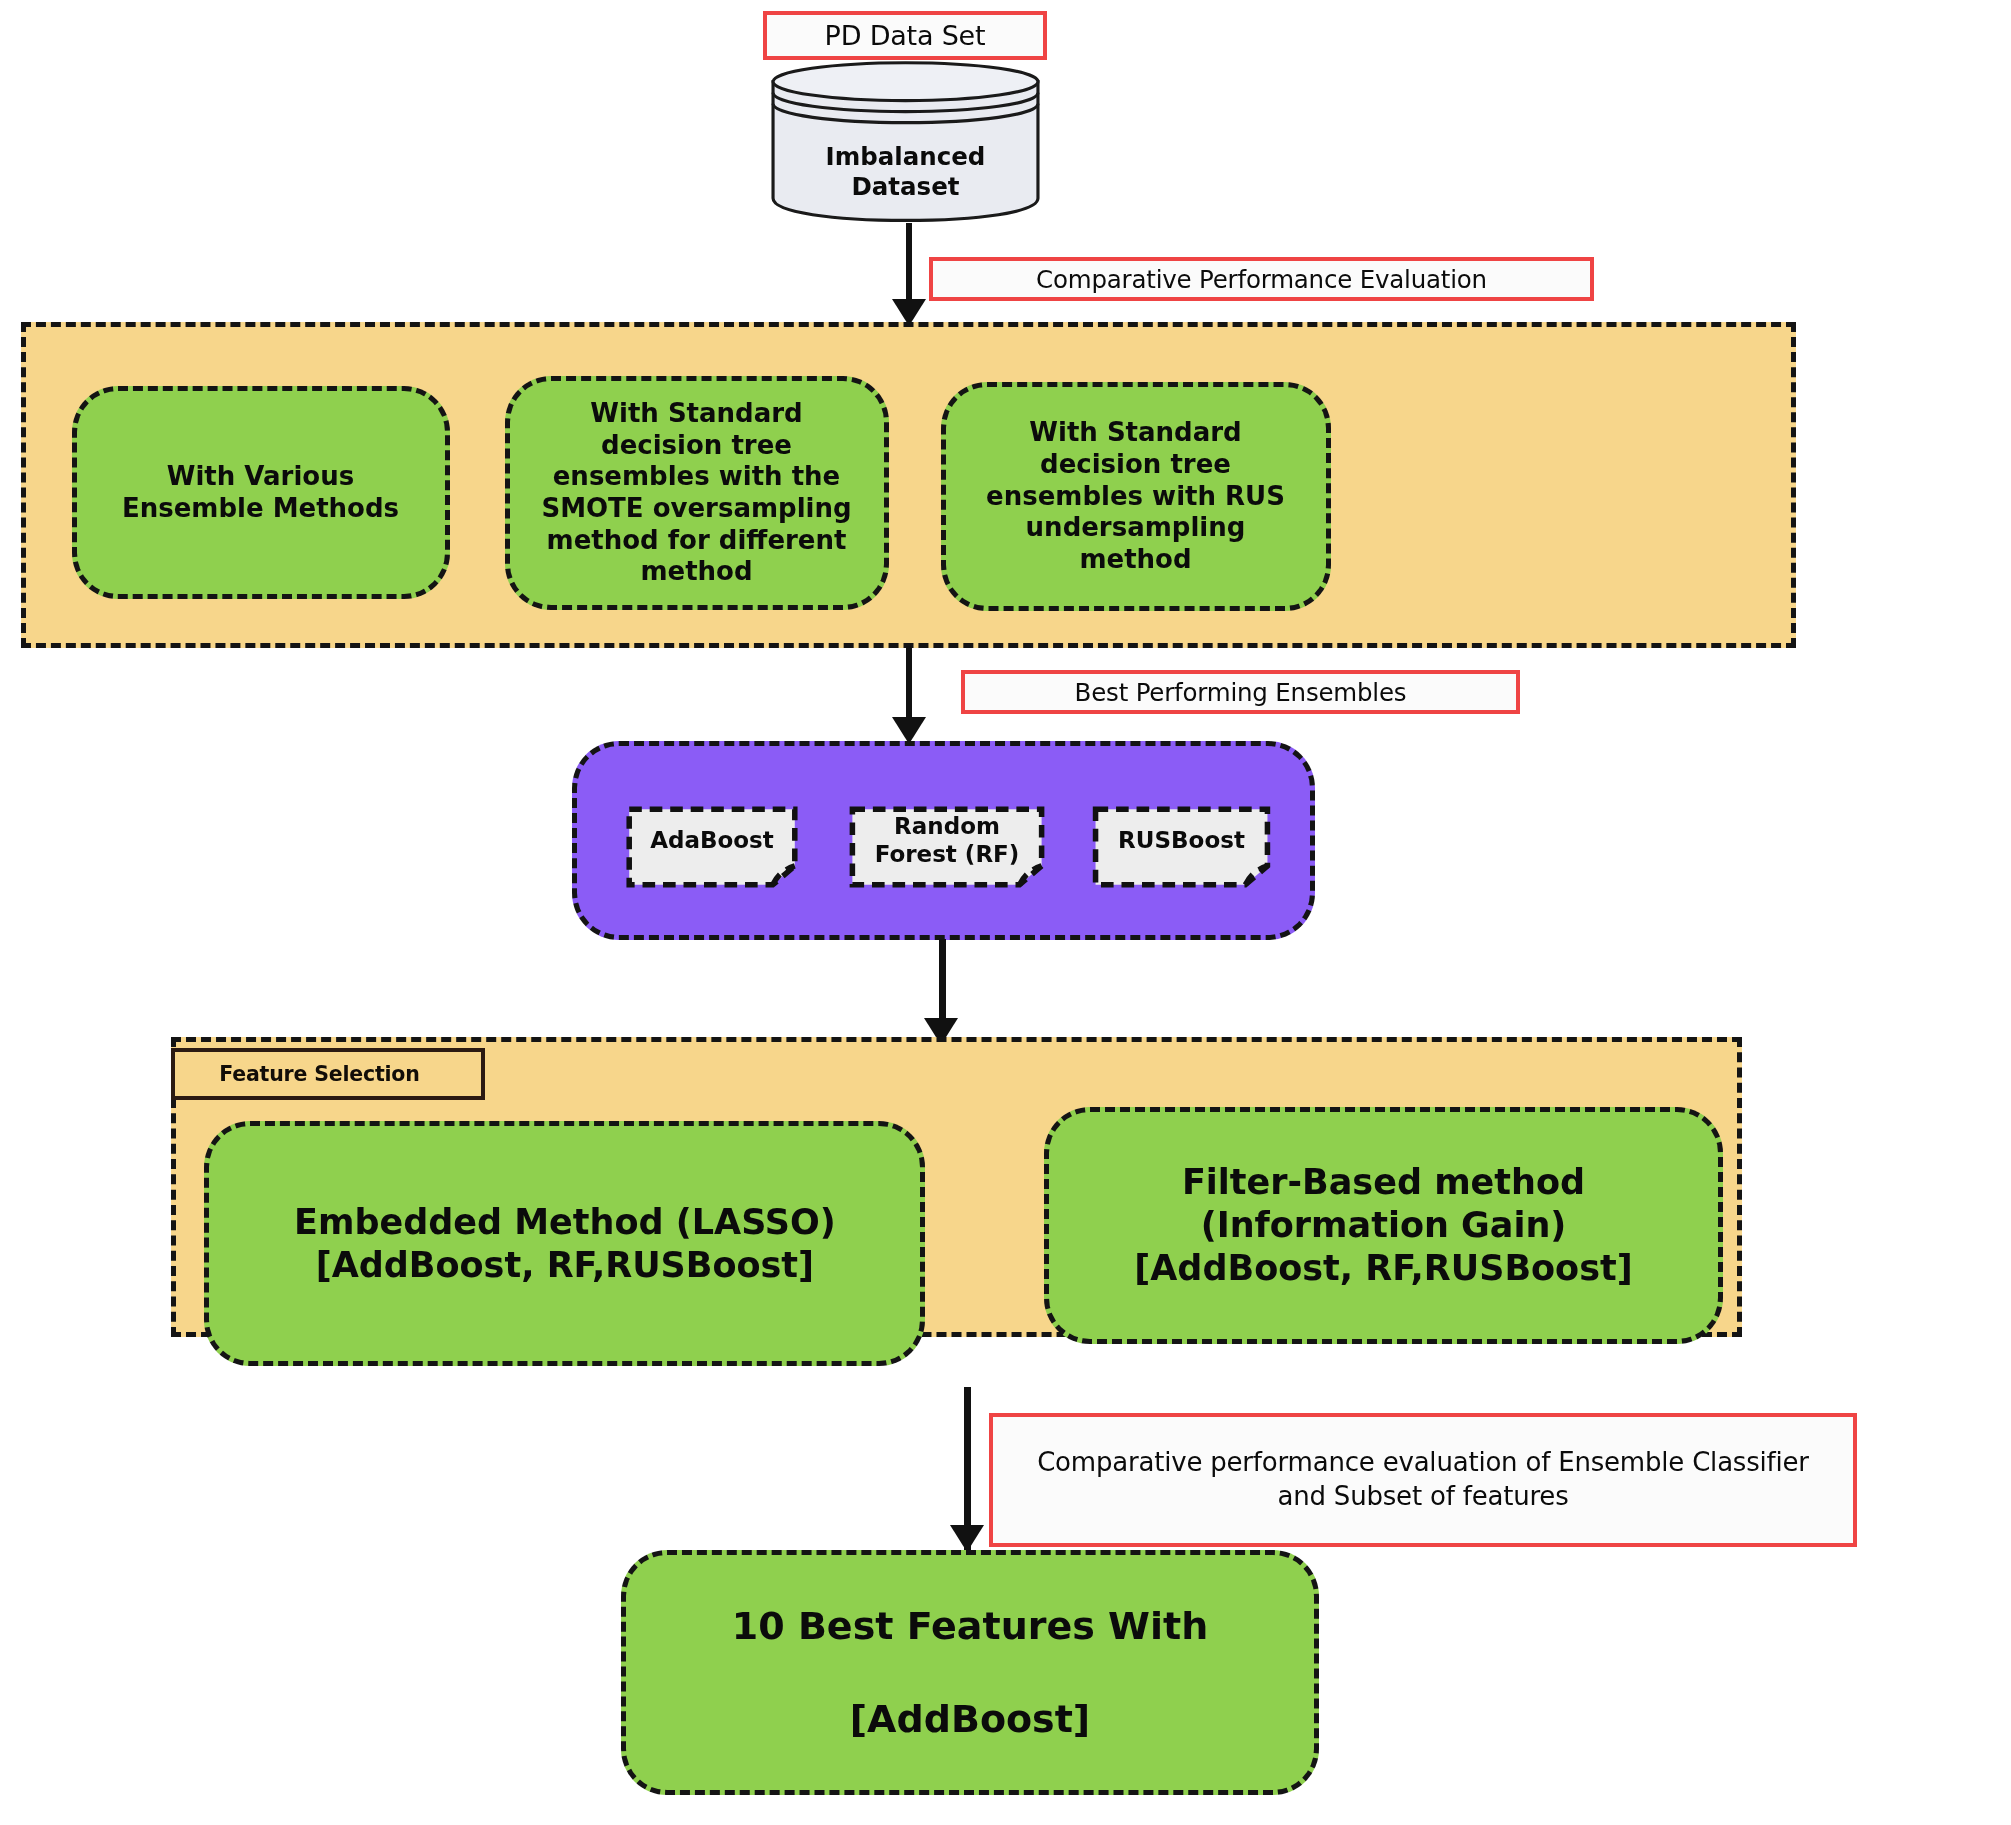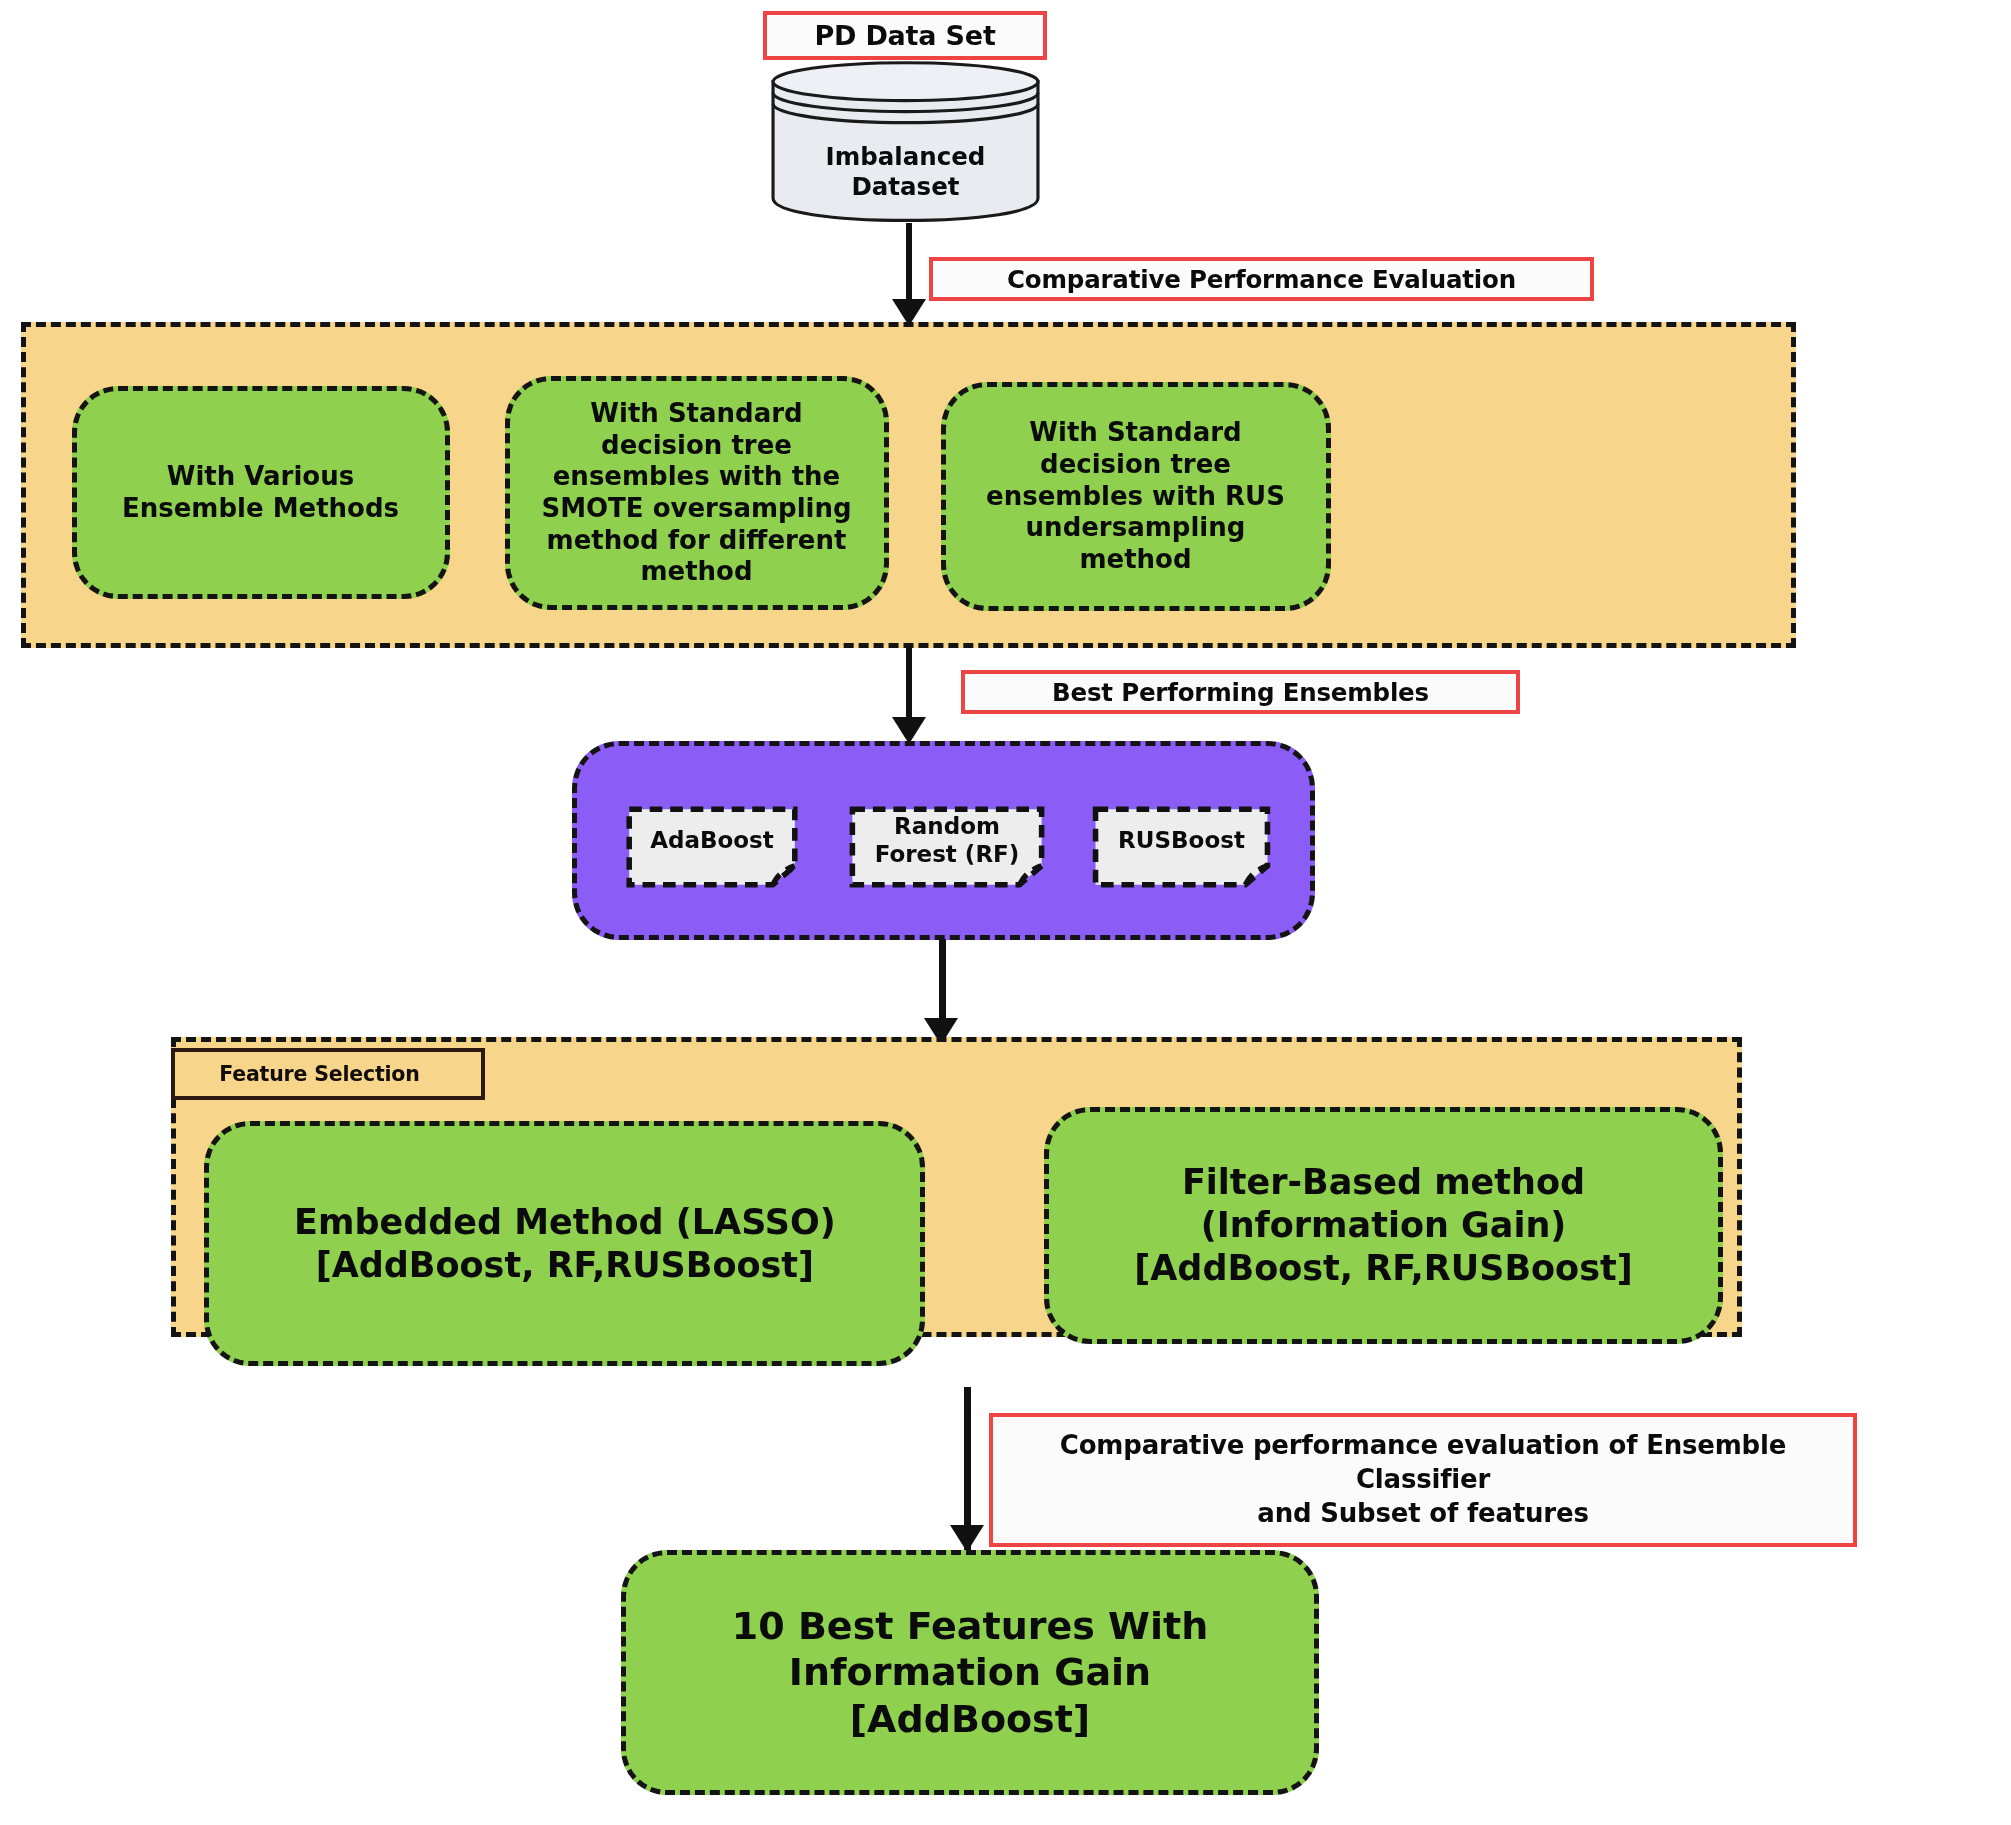--- a/index.html
+++ b/index.html
@@ -22,21 +22,21 @@
   .abs { position: absolute; box-sizing: border-box; }
 
   
   .solid-box {
     background: #fbfbfb;
     border: 8px solid #ef4444;
     display: flex;
     align-items: center;
     justify-content: center;
     text-align: center;
-    font-weight: bold;
+    font-weight: normal;
     color: #0b0b0b;
     letter-spacing: -0.2px;
   }
 
   
   .orange-container {
     background: #F7D68B;
     border: 5.5px dashed #141414;
   }
   .orange-round {
@@ -244,19 +244,19 @@
   <div class="abs solid-box" style="left:989px; top:1413px; width:868px; height:134px; font-size:26px; border-width:4.7px; line-height:1.3;">
     <span>
       <span>Comparative performance evaluation of Ensemble Classifier</span><br>
       <span>and Subset of features</span>
     </span>
   </div>
 
   <div class="abs green-box" style="left:621px; top:1550px; width:698px; height:245px; font-size:38px;">
     <span>
       <span>10 Best Features With</span><br>
-      <span>Information Gain</span><br>
+      <br>
       <span>[AddBoost]</span>
     </span>
   </div>
 
 </div>
 
 
 </body></html>

